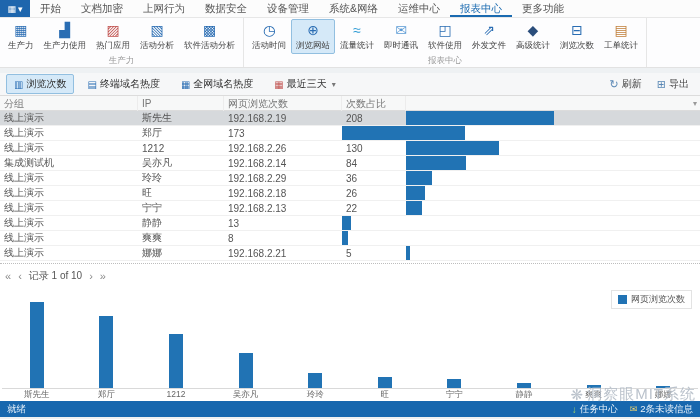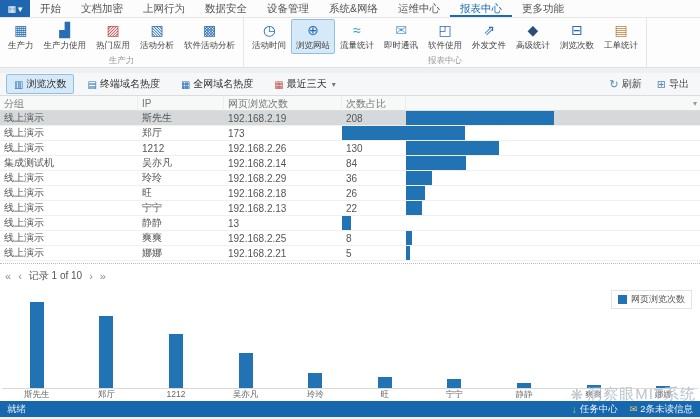--- a/index.html
+++ b/index.html
@@ -284,21 +284,20 @@
           <div class="gcell">线上演示</div>
           <div class="gcell">静静</div>
           <div class="gcell num">13</div>
           <div class="ratiocell">
             <div class="hbar" style="width: 9px; background: rgb(33, 115, 180);"></div>
           </div>
         </div>
         <div class="grow gridrow">
           <div class="gcell">线上演示</div>
           <div class="gcell">爽爽</div>
-          <div class="gcell">192.168.2.25</div>
           <div class="gcell num">8</div>
           <div class="ratiocell">
             <div class="hbar" style="width: 6px; background: rgb(33, 115, 180);"></div>
           </div>
         </div>
         <div class="grow gridrow">
           <div class="gcell">线上演示</div>
           <div class="gcell">娜娜</div>
           <div class="gcell">192.168.2.21</div>
           <div class="gcell num">5</div>

